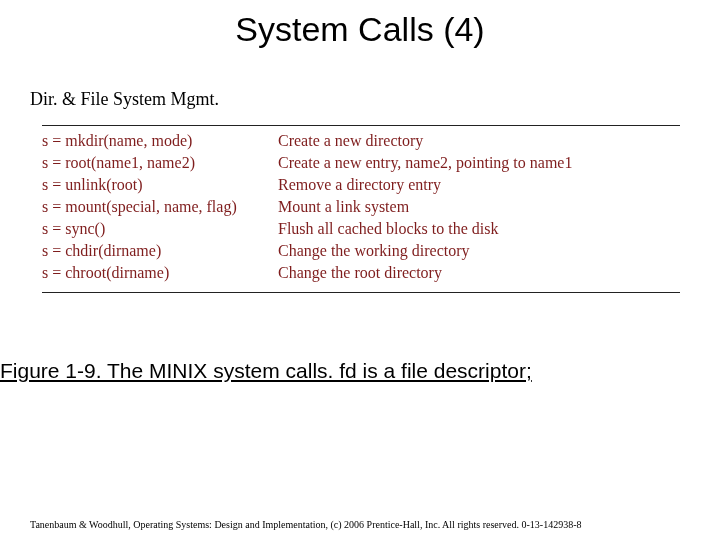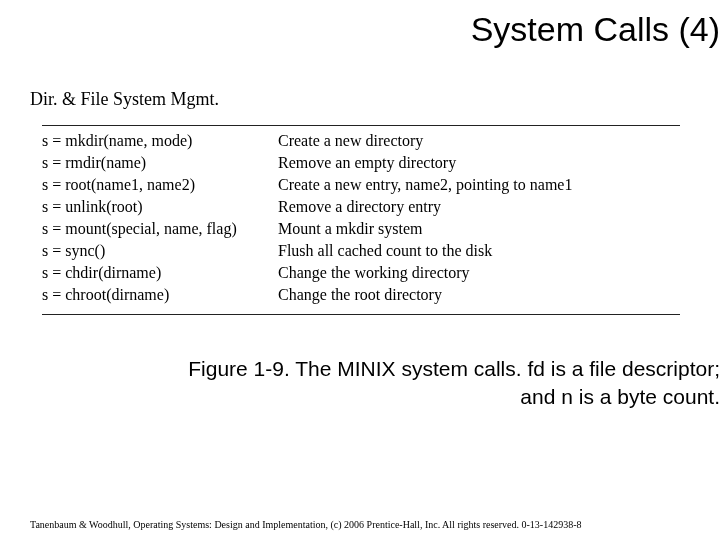--- a/index.html
+++ b/index.html
@@ -6,21 +6,21 @@
     margin: 0;
     padding: 0;
     width: 720px;
     height: 540px;
     background: #ffffff;
     font-family: Arial, Helvetica, sans-serif;
     position: relative;
     overflow: hidden;
   }
   .title {
-    text-align: right;
+    text-align: center;
     font-size: 34px;
     font-weight: normal;
     margin-top: 10px;
     margin-bottom: 40px;
   }
   .section-label {
     font-family: Liberation Serif, serif;
     font-size: 18px;
     margin-left: 30px;
     margin-bottom: 15px;
@@ -29,34 +29,35 @@
     margin-left: 42px;
     margin-right: 40px;
   }
   table {
     border-collapse: collapse;
     width: 640px;
   }
   td {
     font-family: "Times New Roman", Times, serif;
     font-size: 16px;
-    color: #000000;
+    color: #7f1d1d;
     padding: 2px 6px 2px 0;
     vertical-align: top;
     white-space: nowrap;
   }
   td.call { width: 230px; }
   td.desc { }
   .rule-top { border-top: 1px solid #222; height: 0; margin-bottom: 4px; }
   .rule-bot { border-top: 1px solid #222; height: 0; margin-top: 8px; }
   .caption {
-    text-align: right;
+    text-align: left;
     font-size: 21px;
-    margin-top: 40px;
+    margin-top: 64px;
     line-height: 1.35;
+    text-decoration: underline;
   }
   .footer {
     position: absolute;
     bottom: 10px;
     left: 30px;
     font-family: "Times New Roman", Times, serif;
     font-size: 10px;
   }
 </style>
 </head>
@@ -68,50 +69,45 @@
 
 <div class="table-wrap">
   <div class="rule-top"></div>
   <table>
     <tbody>
       <tr>
         <td class="call">s = mkdir(name, mode)</td>
         <td class="desc">Create a new directory</td>
       </tr>
       <tr>
-        <td class="call">s = rmdir(name)</td>
-        <td class="desc">Remove an empty directory</td>
-      </tr>
-      <tr>
         <td class="call">s = root(name1, name2)</td>
         <td class="desc">Create a new entry, name2, pointing to name1</td>
       </tr>
       <tr>
         <td class="call">s = unlink(root)</td>
         <td class="desc">Remove a directory entry</td>
       </tr>
       <tr>
         <td class="call">s = mount(special, name, flag)</td>
-        <td class="desc">Mount a mkdir system</td>
+        <td class="desc">Mount a link system</td>
       </tr>
       <tr>
         <td class="call">s = sync()</td>
-        <td class="desc">Flush all cached count to the disk</td>
+        <td class="desc">Flush all cached blocks to the disk</td>
       </tr>
       <tr>
         <td class="call">s = chdir(dirname)</td>
         <td class="desc">Change the working directory</td>
       </tr>
       <tr>
         <td class="call">s = chroot(dirname)</td>
         <td class="desc">Change the root directory</td>
       </tr>
     </tbody>
   </table>
   <div class="rule-bot"></div>
 </div>
 
 <div class="caption">
   <span>Figure 1-9. The MINIX system calls. fd is a file descriptor;</span><br>
-  <span>and n is a byte count.</span>
 </div>
 
 <div class="footer">Tanenbaum &amp; Woodhull, Operating Systems: Design and Implementation, (c) 2006 Prentice-Hall, Inc. All rights reserved. 0-13-142938-8</div>
 
 </body></html>

